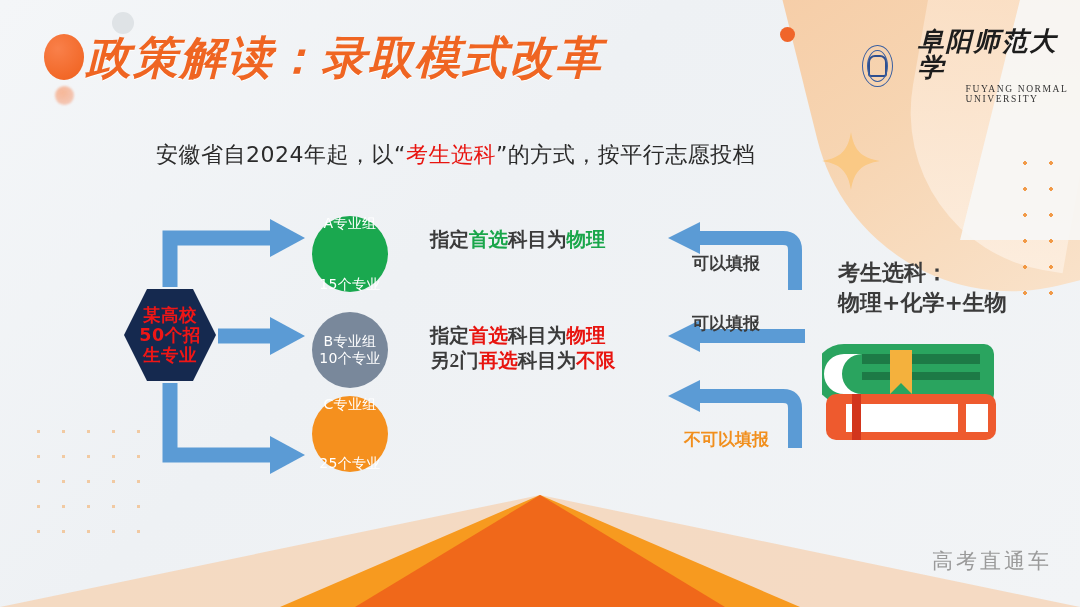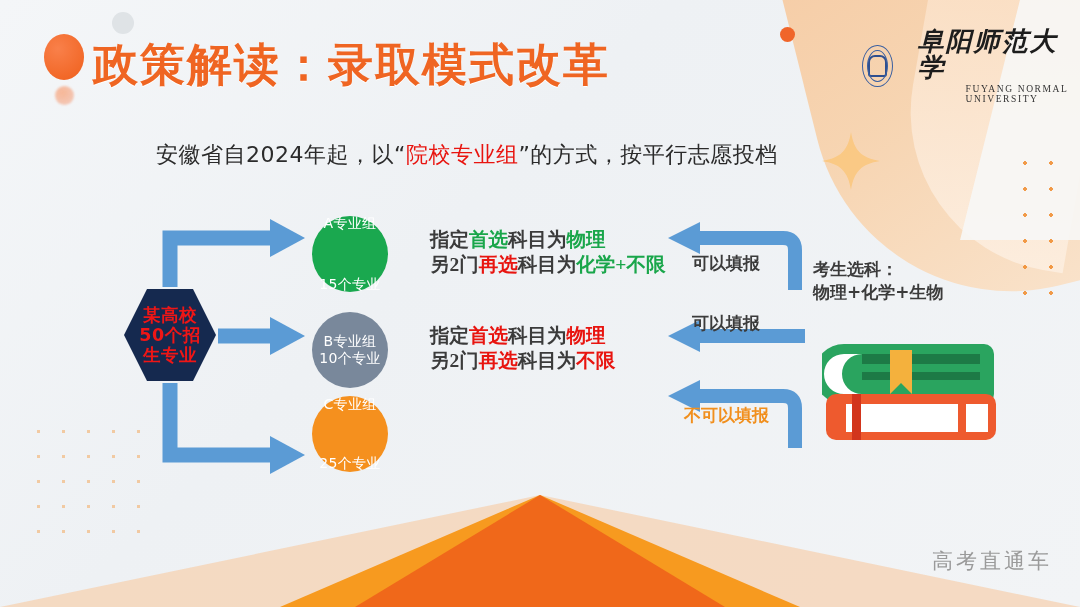--- a/index.html
+++ b/index.html
@@ -60,24 +60,25 @@
   
   .bullet-big{position:absolute;left:44px;top:34px;width:40px;height:46px;border-radius:50%;
     background:radial-gradient(circle at 35% 32%,#f9804a,#ef5f1b);}
   .bullet-sm{position:absolute;left:55px;top:86px;width:19px;height:19px;border-radius:50%;
     background:radial-gradient(circle at 40% 35%,#f8a277,#f2704066);filter:blur(1.3px);opacity:.75;}
   .bullet-gray{position:absolute;left:112px;top:12px;width:22px;height:22px;border-radius:50%;
     background:#dfe3e6;}
   .dot-orange-top{position:absolute;left:780px;top:27px;width:15px;height:15px;border-radius:50%;
     background:#f0652a;}
   h1.title{
-    position:absolute;left:86px;top:28px;margin:7px;
+    position:absolute;left:86px;top:28px;margin:0;
     font-size:45px;font-weight:bold;letter-spacing:2px;color:#ef6522;
     font-family:"DejaVu Sans","Liberation Sans",sans-serif;
     text-shadow:0 1px 0 #fff;
+    font-style:italic;
   }
 
   
   .logo{position:absolute;left:862px;top:28px;display:flex;align-items:center;gap:25px;}
   .logo-seal{width:40px;height:40px;border-radius:50%;border:1.4px solid #3a5fa0;
     display:flex;align-items:center;justify-content:center;position:relative;background:transparent;}
   .logo-seal:after{content:"";position:absolute;inset:4px;border:1px solid #3a5fa0;border-radius:50%;}
   .logo-seal-core{width:15px;height:18px;border:2px solid #2f4f8f;border-radius:7px 7px 3px 3px;}
   .logo-text{display:flex;flex-direction:column;line-height:1;}
   .logo-cn{font-size:26px;color:#1d1d1d;font-family:"DejaVu Serif","Liberation Serif",serif;
@@ -121,24 +122,24 @@
   .rowtext.a{left:430px;top:228px;}
   .rowtext.b{left:430px;top:324px;}
   .rowtext.c{left:430px;top:420px;}
 
   .label{
     position:absolute;font-size:17px;font-weight:bold;color:#3b3b3b;white-space:nowrap;
     font-family:"DejaVu Sans","Liberation Sans",sans-serif;
   }
   .label.l1{left:692px;top:252px;}
   .label.l2{left:692px;top:312px;}
-  .label.l3{left:684px;top:404px;color:#f18f1d;}
+  .label.l3{left:684px;top:428px;color:#f18f1d;}
 
   .rightnote{
-    position:absolute;left:813px;top:258px;font-size:17px;font-weight:bold;color:#3b3b3b;
+    position:absolute;left:838px;top:258px;font-size:22px;font-weight:bold;color:#3b3b3b;
     line-height:1.35;white-space:nowrap;font-family:"DejaVu Sans","Liberation Sans",sans-serif;
   }
 
   
   .books{position:absolute;left:822px;top:330px;width:188px;height:120px;}
 
   
   svg.flow{position:absolute;left:0;top:0;width:1080px;height:607px;pointer-events:none;}
 
   .watermark{
@@ -179,21 +180,21 @@
     <div class="logo-seal">
       <div class="logo-seal-core"></div>
     </div>
     <div class="logo-text">
       <span class="logo-cn">阜阳师范大学</span>
       <span class="logo-en">FUYANG NORMAL UNIVERSITY</span>
     </div>
   </div>
 
   <div class="subtitle">
-    <span>安徽省自2024年起，以“</span><span class="hl">院校专业组</span><span>”的方式，按平行志愿投档</span>
+    <span>安徽省自2024年起，以“</span><span class="hl">考生选科</span><span>”的方式，按平行志愿投档</span>
   </div>
 
   <svg class="flow" viewBox="0 0 1080 607">
     <g fill="none" stroke="#5b9bd5" stroke-width="15" stroke-linecap="butt">
 
       <path d="M170 287 L170 238 L275 238"></path>
 
       <path d="M218 336 L275 336"></path>
 
       <path d="M170 383 L170 455 L275 455"></path>
@@ -226,21 +227,20 @@
     <span>B专业组</span>
     <span>10个专业</span>
   </div>
   <div class="circ c">
     <span>C专业组</span>
     <span>25个专业</span>
   </div>
 
   <div class="rowtext a">
     <div><span>指定</span><span class="g">首选</span><span>科目为</span><span class="g">物理</span></div>
-    <div><span>另2门</span><span class="r">再选</span><span>科目为</span><span class="g">化学</span><span class="g">+</span><span class="g">不限</span></div>
   </div>
 
   <div class="rowtext b">
     <div><span>指定</span><span class="r">首选</span><span>科目为</span><span class="r">物理</span></div>
     <div><span>另2门</span><span class="r">再选</span><span>科目为</span><span class="r">不限</span></div>
   </div>
 
 
   <div class="label l1">可以填报</div>
   <div class="label l2">可以填报</div>

